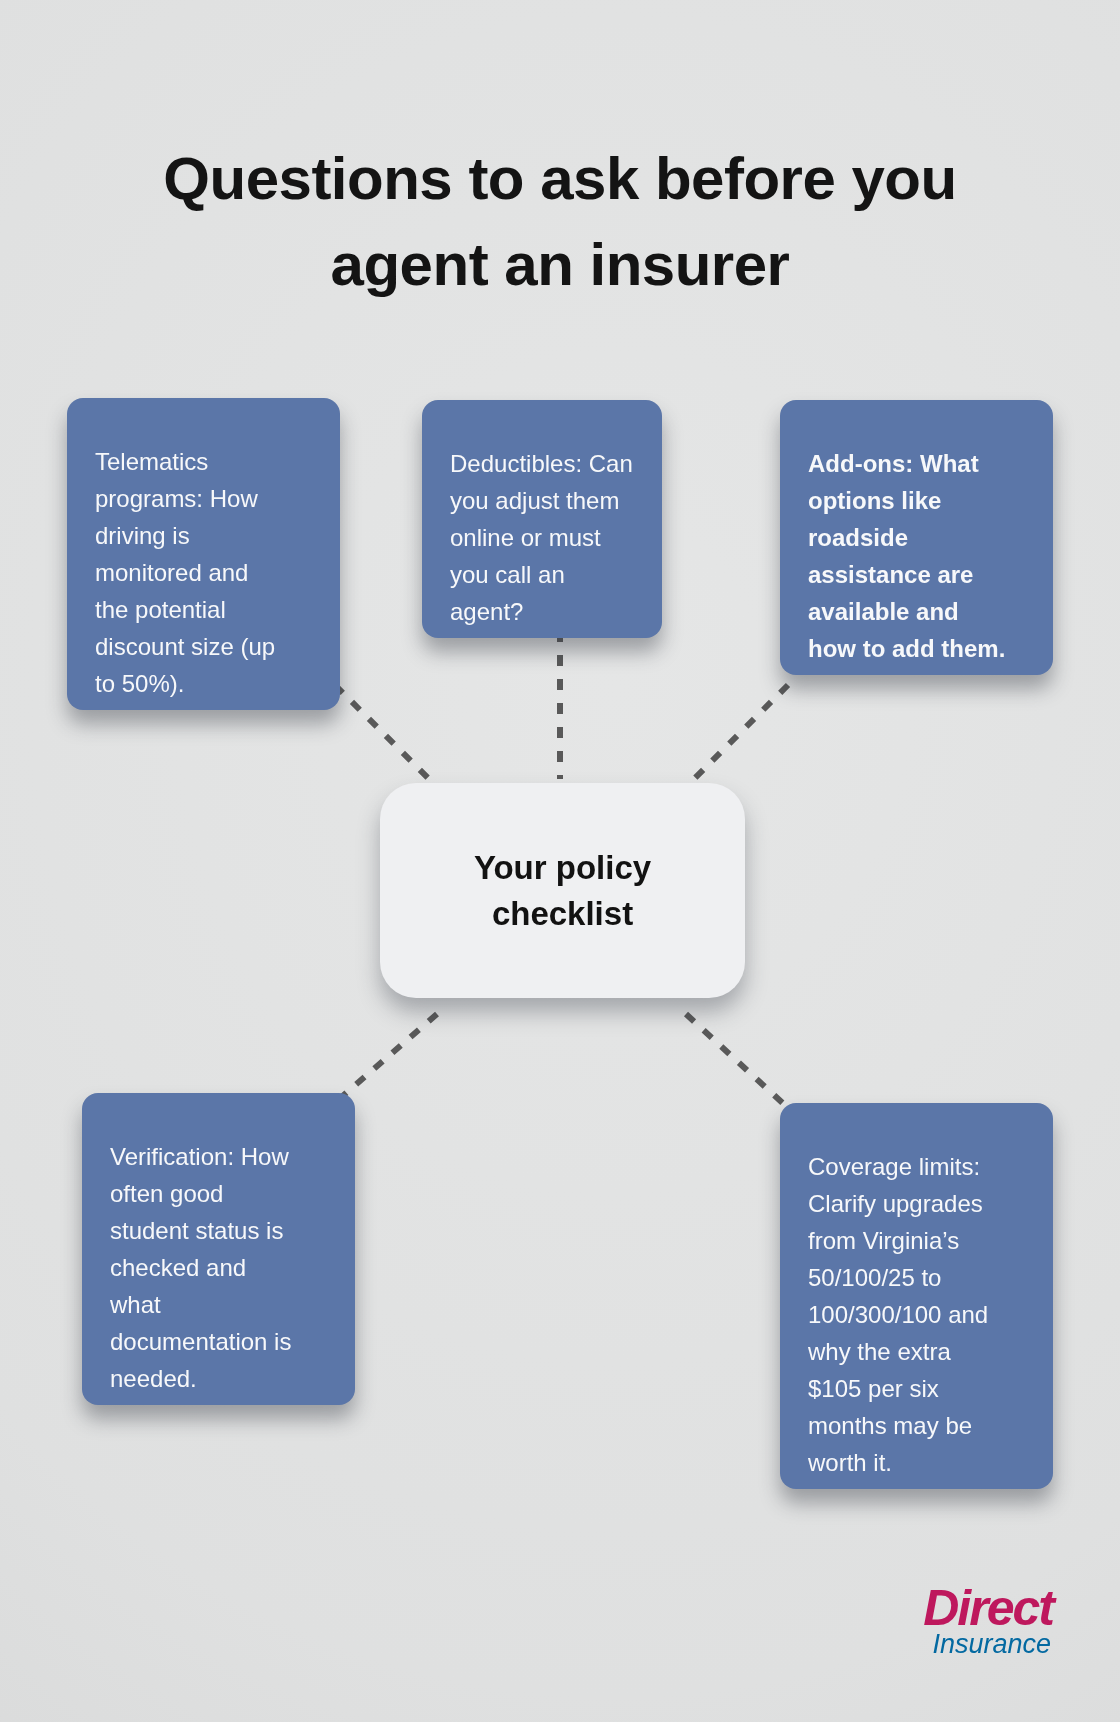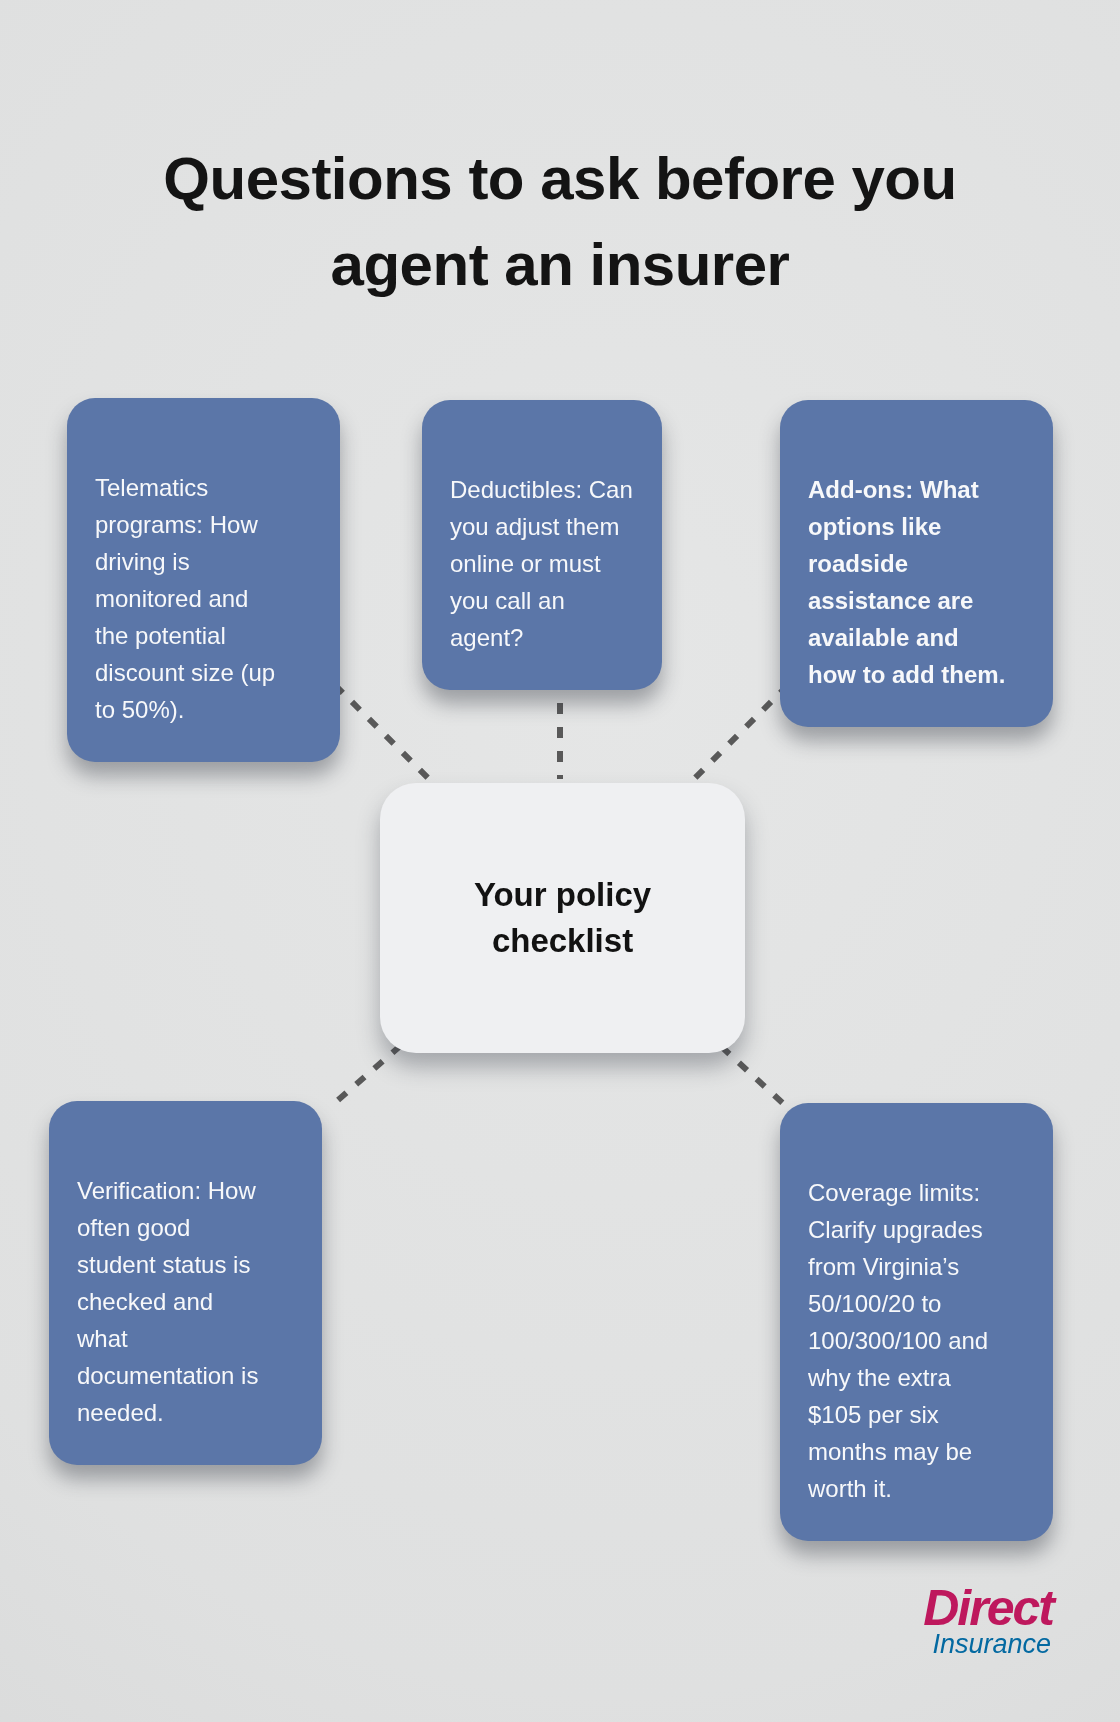--- a/index.html
+++ b/index.html
@@ -12,31 +12,31 @@
     position:absolute;top:96px;left:0;width:100%;
     text-align:center;white-space:pre-line;
     font-size:60px;font-weight:bold;line-height:86px;letter-spacing:-0.5px;
     color:#141414;
   }
   #connectors{position:absolute;left:0;top:0;width:1120px;height:1722px;}
   .connector{stroke:#595959;stroke-width:6;stroke-dasharray:11 13;fill:none;}
   .node{
     position:absolute;box-sizing:border-box;
     background:#5b76a8;color:#f7f8fa;
-    border-radius:28px;padding:34px 28px;
+    border-radius:16px;padding:8px 28px;
     font-size:24px;line-height:37px;white-space:pre-line;
     box-shadow:0 14px 20px rgba(50,55,65,0.40);
   }
   #node-telematics  {left:67px;  top:398px;  width:273px;}
   #node-deductibles {left:422px; top:400px;  width:240px;}
   #node-addons      {left:780px; top:400px;  width:273px;font-weight:bold;}
-  #node-verification{left:49px;  top:1093px; width:273px;margin-top:8px;}
+  #node-verification{left:82px;  top:1093px; width:273px;}
   #node-coverage    {left:780px; top:1103px; width:273px;}
   #center-node{
-    position:absolute;left:380px;top:783px;width:365px;height:270px;
+    position:absolute;left:380px;top:783px;width:365px;height:215px;
     box-sizing:border-box;background:#eff0f2;border-radius:36px;
     display:flex;align-items:center;justify-content:center;
     text-align:center;white-space:pre-line;
     font-size:33px;font-weight:bold;line-height:46px;color:#121212;
     box-shadow:0 14px 22px rgba(50,55,65,0.35);
   }
   #logo{
     position:absolute;right:67px;top:1582px;text-align:right;font-style:italic;
   }
   .logo-main{
@@ -100,21 +100,21 @@
 checked and
 what
 documentation is
 needed.</span>
 </div>
 
 <div class="node" id="node-coverage">
   <span>Coverage limits:
 Clarify upgrades
 from Virginia’s
-50/100/20 to
+50/100/25 to
 100/300/100 and
 why the extra
 $105 per six
 months may be
 worth it.</span>
 </div>
 
 <div id="logo">
   <div class="logo-main">Direct</div>
   <div class="logo-sub">Insurance</div>

